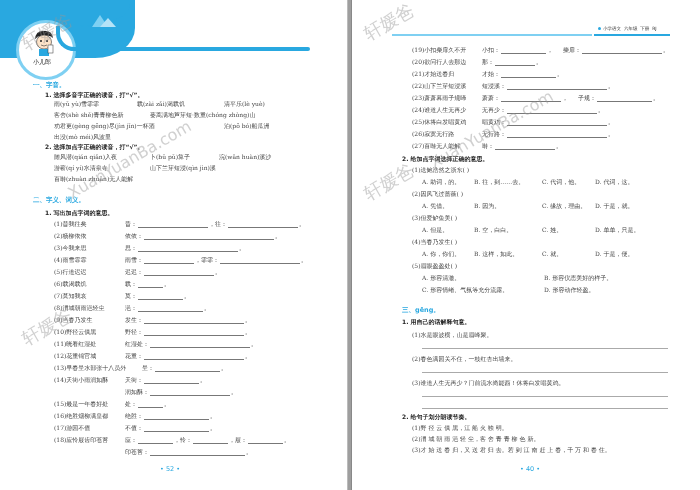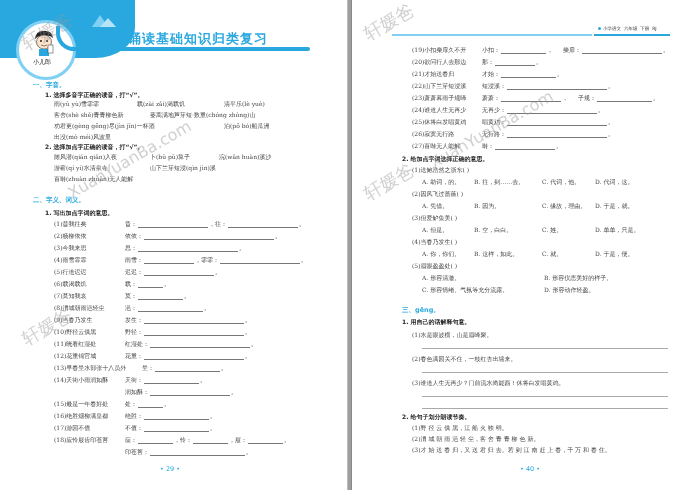--- a/index.html
+++ b/index.html
@@ -54,21 +54,20 @@
   <svg class="mascot" viewBox="0 0 28 28">
     <path d="M5,11 Q6,2 14,3 Q22,2 23,10 Q20,7 15,8 Q10,6 5,11Z" fill="#222"></path>
     <ellipse cx="14" cy="14" rx="7.5" ry="7" fill="#fde3c8" stroke="#333" stroke-width="0.6"></ellipse>
     <circle cx="11" cy="13" r="1" fill="#222"></circle>
       <circle cx="17" cy="13" r="1" fill="#222"></circle>
     <path d="M11,17 Q14,19 17,17" stroke="#333" stroke-width="0.6" fill="none"></path>
     <rect x="9" y="21" width="10" height="7" fill="#29a8e0"></rect>
     <rect x="18" y="17" width="5" height="8" fill="#fff" stroke="#333" stroke-width="0.5"></rect>
   </svg>
   <div class="mascot-label">小儿郎</div>
-  <div class="hdr-title">古诗词诵读基础知识归类复习</div>
 
   <div class="sec-title" style="left:33px; top:81px;">一、字音。</div>
   <div class="q-title" style="left:45px; top:91px;">1. 选择多音字正确的读音，打“√”。</div>
 
   <div class="col" style="left:54px; top:100px;">雨(yǔ  yù)雪霏霏</div>
   <div class="col" style="left:137px; top:100px;">载(zài  zǎi)渴载饥</div>
   <div class="col" style="left:224px; top:100px;">清平乐(lè  yuè)</div>
   <div class="col" style="left:54px; top:111px;">客舍(shè  shě)青青柳色新</div>
   <div class="col" style="left:150px; top:111px;">蒌蒿满地芦芽短·数重(chóng  zhòng)山</div>
   <div class="col" style="left:54px; top:122px;">劝君更(gèng  gēng)尽(jìn  jǐn)一杯酒</div>
@@ -120,21 +119,21 @@
       <div class="line" style="left: 125px; top: 400px;"><span>处：</span><span class="blank" style="width: 25px;"></span><span>。</span></div>
       <div class="line" style="left: 54px; top: 412px;">(16)绝胜烟柳满皇都</div>
       <div class="line" style="left: 125px; top: 412px;"><span>绝胜：</span><span class="blank" style="width: 65px;"></span><span>。</span></div>
       <div class="line" style="left: 54px; top: 424px;">(17)游园不值</div>
       <div class="line" style="left: 125px; top: 424px;"><span>不值：</span><span class="blank" style="width: 65px;"></span><span>。</span></div>
       <div class="line" style="left: 54px; top: 436px;">(18)应怜屐齿印苍苔</div>
       <div class="line" style="left: 125px; top: 436px;"><span>应：</span><span class="blank" style="width: 35px;"></span><span>，</span><span>怜：</span><span class="blank" style="width: 35px;"></span><span>，</span><span>屐：</span><span class="blank" style="width: 35px;"></span><span>。</span></div>
       <div class="line" style="left: 125px; top: 448px;"><span>印苍苔：</span><span class="blank" style="width: 95px;"></span><span>。</span></div>
     </div>
 
-  <div class="pg-num" style="left:160px; top:465px;">• 29 •</div>
+  <div class="pg-num" style="left:160px; top:465px;">• 52 •</div>
 
   <div class="watermark" style="left:20px; top:20px;">轩媛爸</div>
   <div class="watermark" style="left:60px; top:150px; font-size:16px;">XuanYuanBa.com</div>
   <div class="watermark" style="left:20px; top:315px;">轩媛爸</div>
 </div>
 
 <div class="gutter"></div>
 
 <div class="page" id="right-page">
   <div class="r-bar-left"></div>

